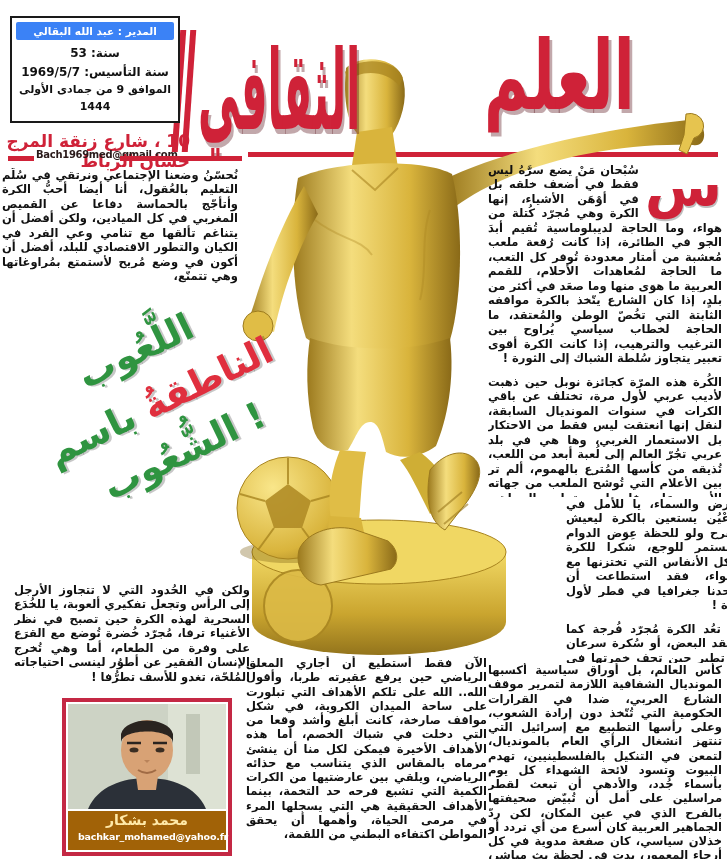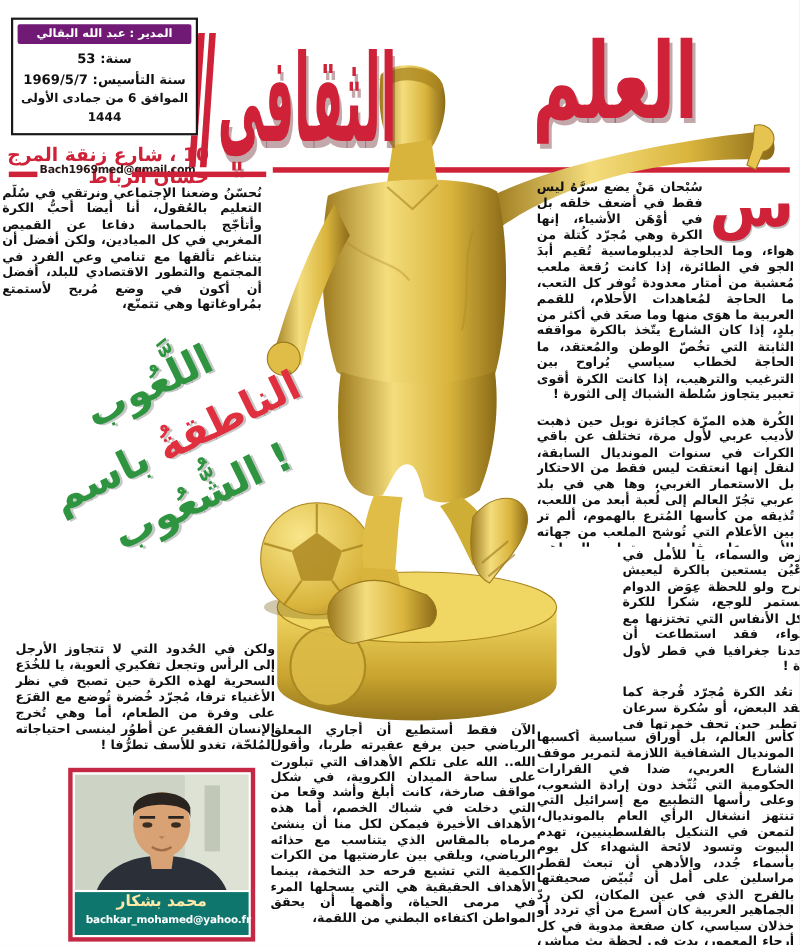--- a/index.html
+++ b/index.html
@@ -24,21 +24,21 @@
   .mast-bar{position:absolute;top:30px;width:6px;height:122px;background:#cf2238;transform:skewX(-4deg);z-index:6;}
   .bar1{left:176px;} .bar2{left:186px;}
   .rule-main{position:absolute;left:248px;top:152px;width:470px;height:5px;background:#cf2238;z-index:1;}
   .rule-dash1{position:absolute;left:8px;top:156px;width:26px;height:5px;background:#cf2238;z-index:6;}
   .rule-dash2{position:absolute;left:120px;top:156px;width:122px;height:5px;background:#cf2238;z-index:6;}
   .info-box{
     position:absolute;left:10px;top:16px;width:158px;z-index:6;
     border:2px solid #1a1a1a;background:#fff;padding:4px 4px 6px;
     direction:rtl;text-align:center;
   }
-  .info-director{background:#701a75;color:#fff;font-weight:bold;font-size:10.5px;
+  .info-director{background:#3b82f6;color:#fff;font-weight:bold;font-size:10.5px;
     padding:3px 4px;border-radius:2px;margin-bottom:4px;}
   .info-row{font-size:12px;font-weight:bold;color:#111;line-height:1.55;}
   .address-line{position:absolute;left:6px;top:131px;width:184px;z-index:6;
     direction:rtl;text-align:right;color:#cf2238;font-weight:bold;font-size:17px;}
   .email-line{position:absolute;left:36px;top:149px;width:104px;z-index:6;
     text-align:center;color:#2a1a1a;font-weight:bold;font-size:10px;letter-spacing:-0.3px;}
   
   .headline{
     position:absolute;left:-14px;top:318px;width:348px;z-index:5;
     transform:rotate(-26deg);transform-origin:center;
@@ -64,21 +64,21 @@
     font-weight:bold;margin:2px 0 0 6px;text-shadow:1px 2px 0 rgba(0,0,0,.25);
   }
   
   .author-card{
     position:absolute;left:62px;top:698px;width:170px;height:158px;z-index:4;
     border:4px solid #c42844;background:#fff;box-sizing:border-box;
   }
   .author-photo{display:block;width:158px;height:105px;margin:2px;}
   .author-band{
     position:absolute;left:2px;right:2px;bottom:2px;top:109px;
-    background:#0f766e;text-align:center;direction:rtl;
+    background:#a16207;text-align:center;direction:rtl;
   }
   .author-name{color:#ffe9a8;font-weight:bold;font-size:14px;line-height:1.4;display:block;}
   .author-email{color:#ffffff;font-weight:bold;font-size:9.5px;letter-spacing:-0.2px;display:block;direction:ltr;padding-left:10px;}
   .statue-svg{position:absolute;left:0;top:0;z-index:2;pointer-events:none;}
 </style>
 </head>
 <body>
 
 <div class="page">
 
@@ -140,39 +140,39 @@
 
   <div class="title-main">العلم</div>
   <div class="title-sub">الثقافي</div>
   <div class="mast-bar bar1"></div>
   <div class="mast-bar bar2"></div>
 
   <div class="info-box">
     <div class="info-director">المدير : عبد الله البقالي</div>
     <div class="info-row">سنة: 53</div>
     <div class="info-row">سنة التأسيس: 1969/5/7</div>
-    <div class="info-row" style="font-size:11px">الموافق 6 من جمادى الأولى 1444</div>
+    <div class="info-row" style="font-size:11px">الموافق 9 من جمادى الأولى 1444</div>
   </div>
 
   <div class="address-line">10 ، شارع زنقة المرج حسان الرباط</div>
   <div class="rule-dash1"></div>
   <div class="email-line">Bach1969med@gmail.com</div>
   <div class="rule-dash2"></div>
 
   <div class="headline">
     <span class="hl hl-green">اللَّعُوب</span>
     <span class="hl">
       <span class="hl-red">الناطقةُ</span>
       <span class="hl-green">باسم</span>
     </span>
     <span class="hl hl-green">الشُّعُوب !</span>
   </div>
 
   <div class="col left-p1">
-    <p>نُحسّنُ وضعنا الإجتماعي ونرتقي في سُلّم التعليم بالعُقول، أنا أيضا أحبُّ الكرة وأتأجّج بالحماسة دفاعا عن القميص المغربي في كل الميادين، ولكن أفضل أن يتناغم تألقها مع تنامي وعي الفرد في المجتمع والتطور الاقتصادي للبلد، أفضل أن أكون في وضع مُريح لأستمتع بمُراوغاتها وهي تتمنّع،</p>
+    <p>نُحسّنُ وضعنا الإجتماعي ونرتقي في سُلّم التعليم بالعُقول، أنا أيضا أحبُّ الكرة وأتأجّج بالحماسة دفاعا عن القميص المغربي في كل الميادين، ولكن أفضل أن يتناغم تألقها مع تنامي وعي الفرد في الكيان والتطور الاقتصادي للبلد، أفضل أن أكون في وضع مُريح لأستمتع بمُراوغاتها وهي تتمنّع،</p>
   </div>
   <div class="col left-p2">
     <p>ولكن في الحُدود التي لا تتجاوز الأرجل إلى الرأس وتجعل تفكيري ألعوبة، يا للخُدَع السحرية لهذه الكرة حين تصبح في نظر الأغنياء ترفا، مُجرّد خُضرة تُوضع مع القرَع على وفرة من الطعام، أما وهي تُخرج الإنسان الفقير عن أطوُر لينسى احتياجاته المُلحّة، تغدو للأسف تطرُّفا !</p>
   </div>
 
   <div class="col right-a">
     <span class="dropcap">س</span>
     <p>سُبْحان مَنْ يضع سرَّهُ ليس فقط في أضعف خلقه بل في أوْهَن الأشياء، إنها الكرة وهي مُجرّد كُتلة من هواء، وما الحاجة لديبلوماسية تُقيم أبدَ الجو في الطائرة، إذا كانت رُقعة ملعب مُعشبة من أمتار معدودة تُوفر كل التعب، ما الحاجة لمُعاهدات الأحلام، للقمم العربية ما هوَى منها وما صعَد في أكثر من بلدٍ، إذا كان الشارع يتّخذ بالكرة مواقفه الثابتة التي تخُصّ الوطن والمُعتقد، ما الحاجة لخطاب سياسي يُراوح بين الترغيب والترهيب، إذا كانت الكرة أقوى تعبير يتجاوز سُلطة الشباك إلى الثورة !</p>
     <p>الكُرة هذه المرّة كجائزة نوبل حين ذهبت لأديب عربي لأول مرة، تختلف عن باقي الكرات في سنوات المونديال السابقة، لنقل إنها انعتقت ليس فقط من الاحتكار بل الاستعمار الغربي، وها هي في بلد عربي تجُرّ العالم إلى لُعبة أبعد من اللعب، تُذيقه من كأسها المُترع بالهموم، ألم تر بين الأعلام التي تُوشح الملعب من جهاته الأربع، علم فلسطين تجليه الجماهير عاليا، فإذا ضاقت الأرض واشتدّ الحصار على القدس، ها هي حلبة المقاومة تتسع بالكرة ليهتز من باطن الأرض مع كل هدف ألف شهيد، ها هي الكرة تعقد أعلى قمة لتطرد إسرائيل بإجماع كل الجنسيات وتنتهي الأكذوبة، يا للهتاف الذي يُزلزل الأرجاء واصلا بين</p>
   </div>

